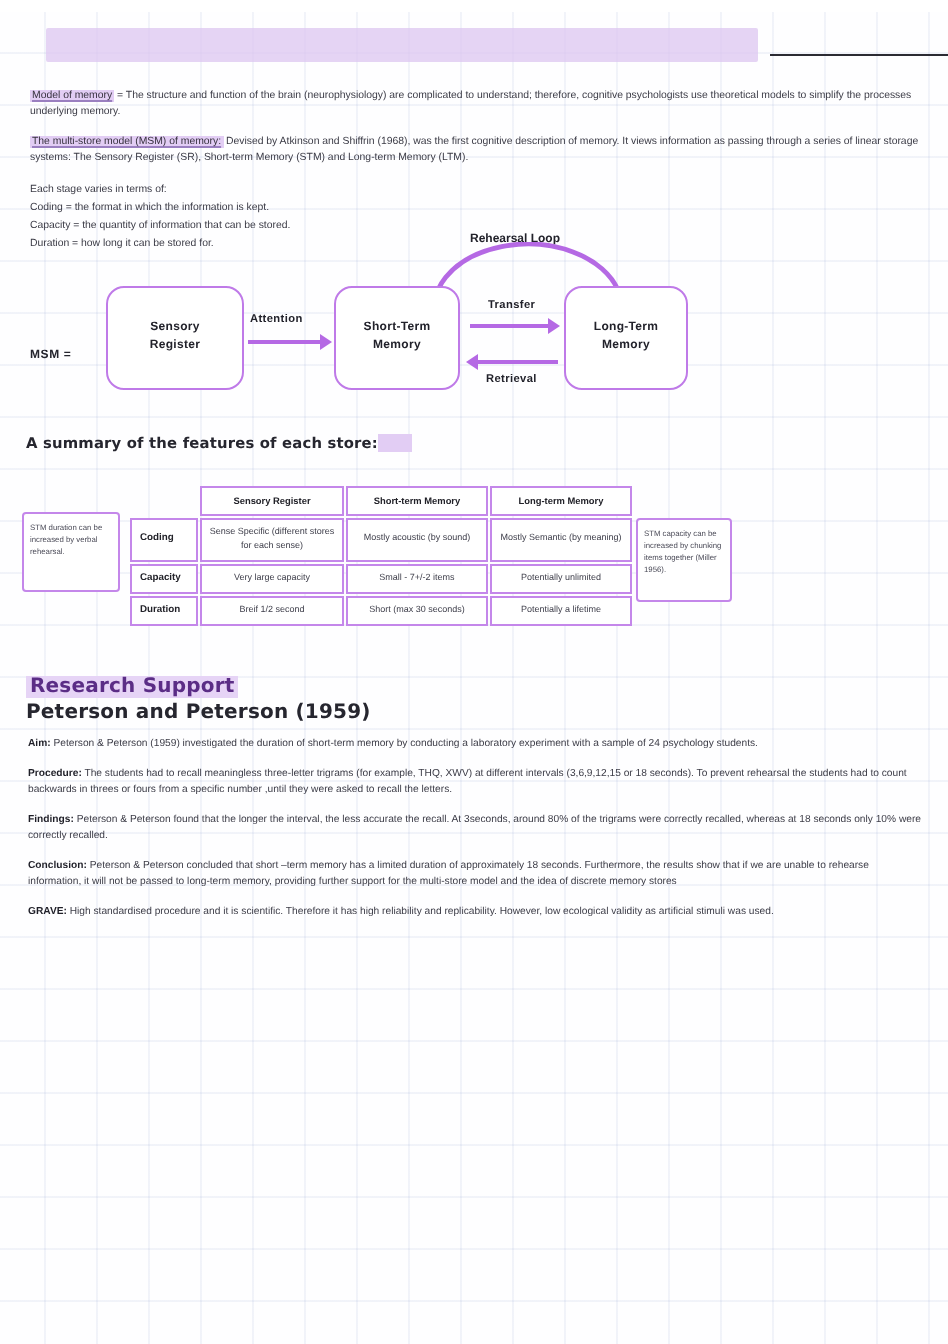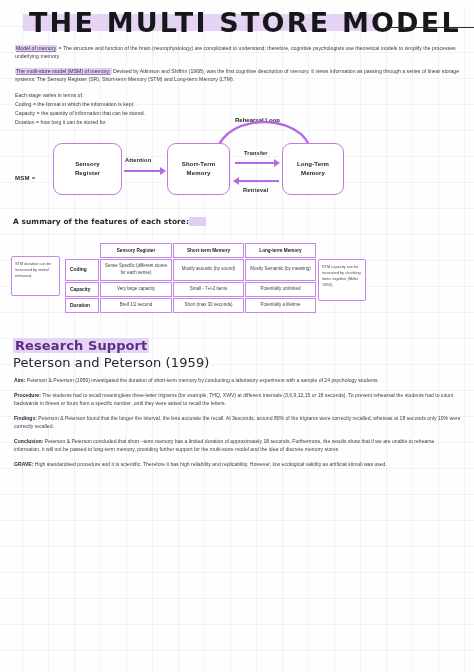--- a/index.html
+++ b/index.html
@@ -79,26 +79,26 @@
   .loop-lbl { position: absolute; left: 228px; top: -12px; font-size: 6px; font-weight: 700; color: #22222b; }
 
   
   .h-sum {
     font-size: 7.4px; font-weight: 700; color: #26262f;
     margin: 4px 0 16px 6px; letter-spacing: .1px;
     font-family: "DejaVu Sans", sans-serif;
   }
   .h-sum .tail { background: #e2cdf4; padding: 0 7px; }
   .h-res {
-    font-size: 13px; font-weight: 700; color: #5b2d86; margin: 0 0 2px 6px;
+    font-size: 10px; font-weight: 700; color: #5b2d86; margin: 0 0 2px 6px;
     font-family: "DejaVu Sans", sans-serif; letter-spacing: .1px;
   }
   .h-res .hlbg { background: #e6d4f6; padding: 0 2px; }
   .h-sub {
-    font-size: 13px; font-weight: 400; color: #26262f; margin: 0 0 6px 6px;
+    font-size: 10px; font-weight: 700; color: #26262f; margin: 0 0 6px 6px;
     font-family: "DejaVu Sans", sans-serif; letter-spacing: .1px;
   }
 
   
   .table-zone { position: relative; height: 86px; }
   .note {
     position: absolute; border: 1.6px solid #c487ea; border-radius: 2px;
     background: #fff; padding: 4px 3px;
     font-size: 3.9px; line-height: 1.55; color: #4a4a57;
   }
@@ -129,21 +129,20 @@
   .res-body p { font-size: 5.1px; line-height: 1.68; color: #3c3c47; margin: 0 0 6px 0; }
   .res-body p .b { font-weight: 700; color: #1f1f28; }
 </style>
 </head>
 <body>
 
 <div id="page">
 
   <div class="title-row">
     <div class="title-hl"></div>
-    <div class="title-text">THE MULTI STORE MODEL</div>
     <div class="title-rule"></div>
   </div>
 
   <div class="block-intro">
     <p class="para">
       <span class="hl-lav u">Model of memory</span><span> = The structure and function of the brain (neurophysiology) are complicated to understand; therefore, cognitive psychologists use theoretical models to simplify the processes underlying memory.</span>
     </p>
     <p class="para">
       <span class="hl-lav u">The multi-store model (MSM) of memory:</span><span> Devised by Atkinson and Shiffrin (1968), was the first cognitive description of memory. It views information as passing through a series of linear storage systems: The Sensory Register (SR), Short-term Memory (STM) and Long-term Memory (LTM).</span>
     </p>

